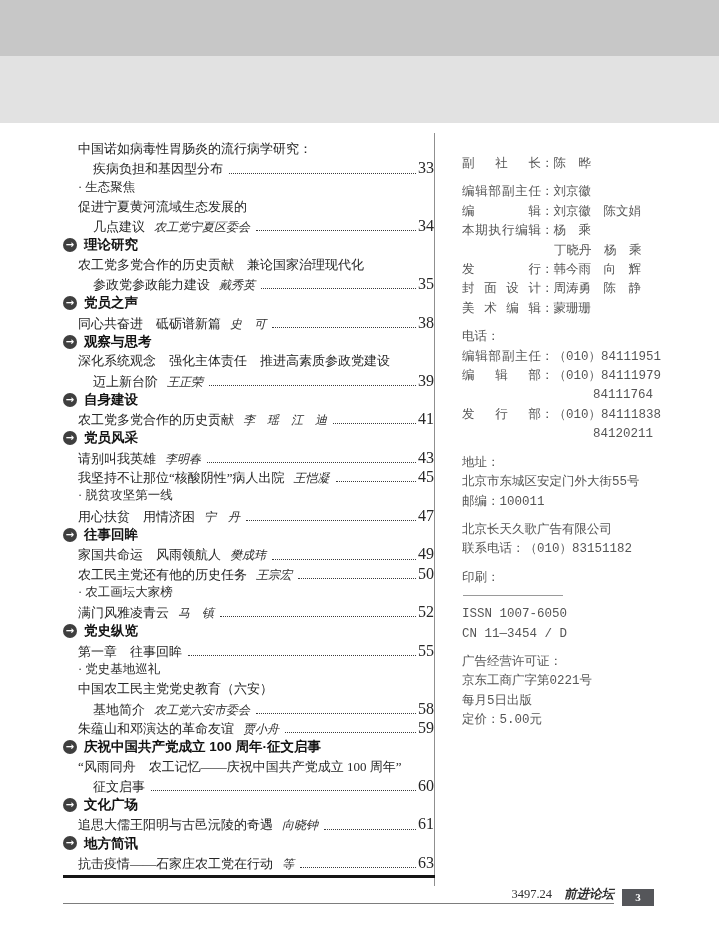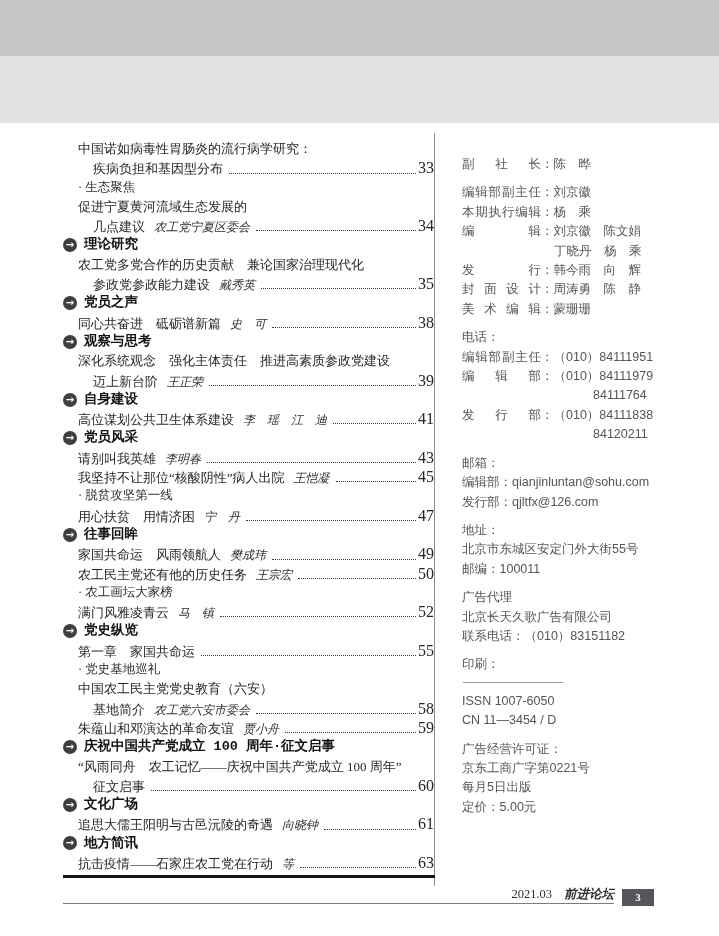--- a/index.html
+++ b/index.html
@@ -17,32 +17,32 @@
   
   .toc{position:absolute;left:63px;top:139px;width:371px;}
   .toc-row{display:flex;align-items:baseline;height:19.3px;line-height:19.3px;
            font-size:13px;color:#262626;white-space:pre;}
   .toc-row.section{align-items:center;
     font-family:"Liberation Sans","DejaVu Sans",sans-serif;
     font-weight:bold;font-size:13.5px;color:#121212;}
   .arrow-icon{width:14px;height:14px;border-radius:50%;background:#3f3f3f;color:#ffffff;
     font-size:10px;line-height:14px;text-align:center;flex:0 0 14px;
     font-family:"DejaVu Sans",sans-serif;font-weight:bold;}
-  .sec-label{margin-left:7px;font-family:Liberation Mono, monospace;}
+  .sec-label{margin-left:7px;}
   .toc-row.line,.toc-row.entry{padding-left:15px;}
   .toc-row.ind{padding-left:30px;}
   .toc-row.tag{padding-left:15px;font-size:12.5px;color:#2e2e2e;}
   .author{font-style:italic;font-size:12px;margin-left:9px;color:#2e2e2e;}
   .leader{flex:1 1 auto;min-width:8px;border-bottom:1.5px dotted #3c3c3c;
           align-self:flex-end;margin:0 2px 4px 6px;}
   .pg{font-size:16px;color:#262626;}
 
   
   .masthead{position:absolute;left:462px;top:155px;width:240px;
-    font-family:Liberation Sans, sans-serif;
+    font-family:Liberation Mono, monospace;
     font-size:12.5px;color:#555555;}
   .mh-group{margin-bottom:9px;}
   .mh-line{line-height:19.4px;white-space:pre;}
   .mh-lbl{display:inline-block;width:79px;text-align:justify;text-align-last:justify;}
   .mh-indent-name{padding-left:92px;}
   .mh-indent-num{padding-left:131px;}
   .mh-rule{width:100px;border-top:1px solid #9a9a9a;margin:7px 0 6px 1px;}
 
   
   .toc-endline{position:absolute;left:63px;top:875px;width:372px;height:3px;background:#161616;}
@@ -67,33 +67,33 @@
     <div class="toc-row entry ind"><span>几点建议</span><span class="author">农工党宁夏区委会</span><span class="leader"></span><span class="pg">34</span></div>
     <div class="toc-row section"><span class="arrow-icon">→</span><span class="sec-label">理论研究</span></div>
     <div class="toc-row line"><span>农工党多党合作的历史贡献　兼论国家治理现代化</span></div>
     <div class="toc-row entry ind"><span>参政党参政能力建设</span><span class="author">戴秀英</span><span class="leader"></span><span class="pg">35</span></div>
     <div class="toc-row section"><span class="arrow-icon">→</span><span class="sec-label">党员之声</span></div>
     <div class="toc-row entry"><span>同心共奋进　砥砺谱新篇</span><span class="author">史　可</span><span class="leader"></span><span class="pg">38</span></div>
     <div class="toc-row section"><span class="arrow-icon">→</span><span class="sec-label">观察与思考</span></div>
     <div class="toc-row line"><span>深化系统观念　强化主体责任　推进高素质参政党建设</span></div>
     <div class="toc-row entry ind"><span>迈上新台阶</span><span class="author">王正荣</span><span class="leader"></span><span class="pg">39</span></div>
     <div class="toc-row section"><span class="arrow-icon">→</span><span class="sec-label">自身建设</span></div>
-    <div class="toc-row entry"><span>高位谋划公共卫生体系建设</span><span class="author">李　瑶　江　迪</span><span class="leader"></span><span class="pg">41</span></div>
+    <div class="toc-row entry"><span>农工党多党合作的历史贡献</span><span class="author">李　瑶　江　迪</span><span class="leader"></span><span class="pg">41</span></div>
     <div class="toc-row section"><span class="arrow-icon">→</span><span class="sec-label">党员风采</span></div>
     <div class="toc-row entry"><span>请别叫我英雄</span><span class="author">李明春</span><span class="leader"></span><span class="pg">43</span></div>
     <div class="toc-row entry"><span>我坚持不让那位“核酸阴性”病人出院</span><span class="author">王恺凝</span><span class="leader"></span><span class="pg">45</span></div>
     <div class="toc-row tag"><span>· 脱贫攻坚第一线</span></div>
     <div class="toc-row entry"><span>用心扶贫　用情济困</span><span class="author">宁　丹</span><span class="leader"></span><span class="pg">47</span></div>
     <div class="toc-row section"><span class="arrow-icon">→</span><span class="sec-label">往事回眸</span></div>
     <div class="toc-row entry"><span>家国共命运　风雨领航人</span><span class="author">樊成玮</span><span class="leader"></span><span class="pg">49</span></div>
     <div class="toc-row entry"><span>农工民主党还有他的历史任务</span><span class="author">王宗宏</span><span class="leader"></span><span class="pg">50</span></div>
     <div class="toc-row tag"><span>· 农工画坛大家榜</span></div>
     <div class="toc-row entry"><span>满门风雅凌青云</span><span class="author">马　镇</span><span class="leader"></span><span class="pg">52</span></div>
     <div class="toc-row section"><span class="arrow-icon">→</span><span class="sec-label">党史纵览</span></div>
-    <div class="toc-row entry"><span>第一章　家国共命运</span><span class="leader"></span><span class="pg">55</span></div>
+    <div class="toc-row entry"><span>第一章　往事回眸</span><span class="leader"></span><span class="pg">55</span></div>
     <div class="toc-row tag"><span>· 党史基地巡礼</span></div>
     <div class="toc-row line"><span>中国农工民主党党史教育（六安）</span></div>
     <div class="toc-row entry ind"><span>基地简介</span><span class="author">农工党六安市委会</span><span class="leader"></span><span class="pg">58</span></div>
     <div class="toc-row entry"><span>朱蕴山和邓演达的革命友谊</span><span class="author">贾小舟</span><span class="leader"></span><span class="pg">59</span></div>
     <div class="toc-row section"><span class="arrow-icon">→</span><span class="sec-label">庆祝中国共产党成立 100 周年·征文启事</span></div>
     <div class="toc-row line"><span>“风雨同舟　农工记忆——庆祝中国共产党成立 100 周年”</span></div>
     <div class="toc-row entry ind"><span>征文启事</span><span class="leader"></span><span class="pg">60</span></div>
     <div class="toc-row section"><span class="arrow-icon">→</span><span class="sec-label">文化广场</span></div>
     <div class="toc-row entry"><span>追思大儒王阳明与古邑沅陵的奇遇</span><span class="author">向晓钟</span><span class="leader"></span><span class="pg">61</span></div>
     <div class="toc-row section"><span class="arrow-icon">→</span><span class="sec-label">地方简讯</span></div>
@@ -101,47 +101,41 @@
   </div>
 
 <div class="divider"></div>
 
 <div class="masthead" id="masthead">
     <div class="mh-group">
       <div class="mh-line"><span class="mh-lbl">副社长</span><span>：陈　晔</span></div>
     </div>
     <div class="mh-group">
       <div class="mh-line"><span class="mh-lbl">编辑部副主任</span><span>：刘京徽</span></div>
+      <div class="mh-line"><span class="mh-lbl">编辑</span><span>：刘京徽　陈文娟</span></div>
       <div class="mh-line"><span class="mh-lbl">本期执行编辑</span><span>：杨　乘</span></div>
-      <div class="mh-line"><span class="mh-lbl">编辑</span><span>：刘京徽　陈文娟</span></div>
       <div class="mh-line mh-indent-name">丁晓丹　杨　乘</div>
       <div class="mh-line"><span class="mh-lbl">发行</span><span>：韩今雨　向　辉</span></div>
       <div class="mh-line"><span class="mh-lbl">封面设计</span><span>：周涛勇　陈　静</span></div>
       <div class="mh-line"><span class="mh-lbl">美术编辑</span><span>：蒙珊珊</span></div>
     </div>
     <div class="mh-group">
       <div class="mh-line">电话：</div>
       <div class="mh-line"><span class="mh-lbl">编辑部副主任</span><span>：（010）84111951</span></div>
       <div class="mh-line"><span class="mh-lbl">编辑部</span><span>：（010）84111979</span></div>
       <div class="mh-line mh-indent-num">84111764</div>
       <div class="mh-line"><span class="mh-lbl">发行部</span><span>：（010）84111838</span></div>
       <div class="mh-line mh-indent-num">84120211</div>
     </div>
     <div class="mh-group">
-      <div class="mh-line">邮箱：</div>
-      <div class="mh-line">编辑部：qianjinluntan@sohu.com</div>
-      <div class="mh-line">发行部：qjltfx@126.com</div>
-    </div>
-    <div class="mh-group">
       <div class="mh-line">地址：</div>
       <div class="mh-line">北京市东城区安定门外大街55号</div>
       <div class="mh-line">邮编：100011</div>
     </div>
     <div class="mh-group">
-      <div class="mh-line">广告代理</div>
       <div class="mh-line">北京长天久歌广告有限公司</div>
       <div class="mh-line">联系电话：（010）83151182</div>
     </div>
     <div class="mh-group">
       <div class="mh-line">印刷：</div>
       <div class="mh-rule"></div>
     </div>
     <div class="mh-group">
       <div class="mh-line">ISSN 1007-6050</div>
       <div class="mh-line">CN 11—3454 / D</div>
@@ -149,14 +143,14 @@
     <div class="mh-group">
       <div class="mh-line">广告经营许可证：</div>
       <div class="mh-line">京东工商广字第0221号</div>
       <div class="mh-line">每月5日出版</div>
       <div class="mh-line">定价：5.00元</div>
     </div>
   </div>
 
 <div class="toc-endline"></div>
 <div class="footer-rule"></div>
-<div class="footer-label"><span>2021.03</span><span class="mag">前进论坛</span></div>
+<div class="footer-label"><span>3497.24</span><span class="mag">前进论坛</span></div>
 <div class="page-box">3</div>
 
 </body></html>

